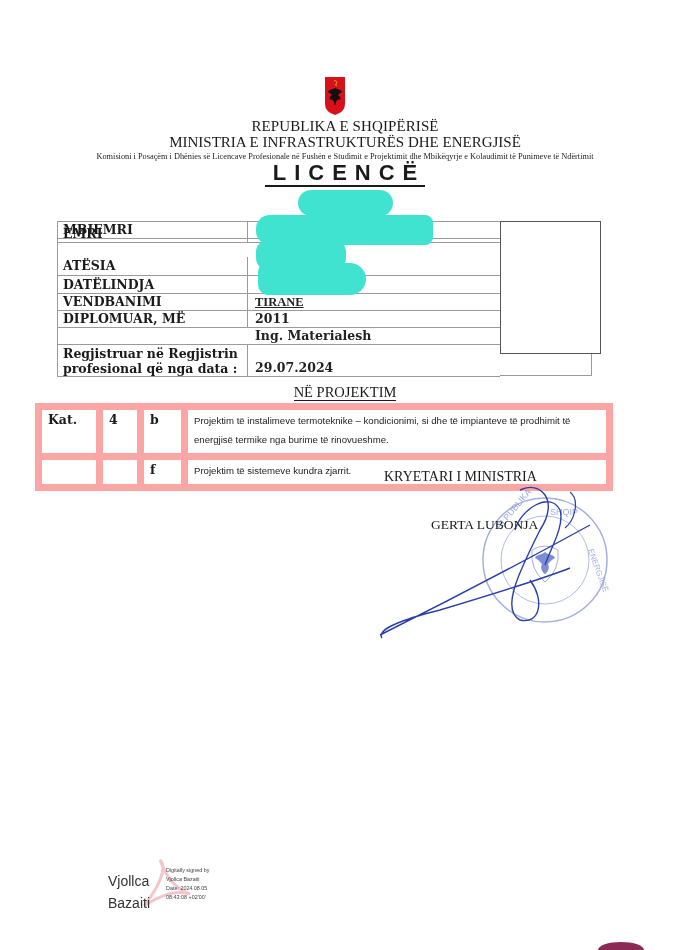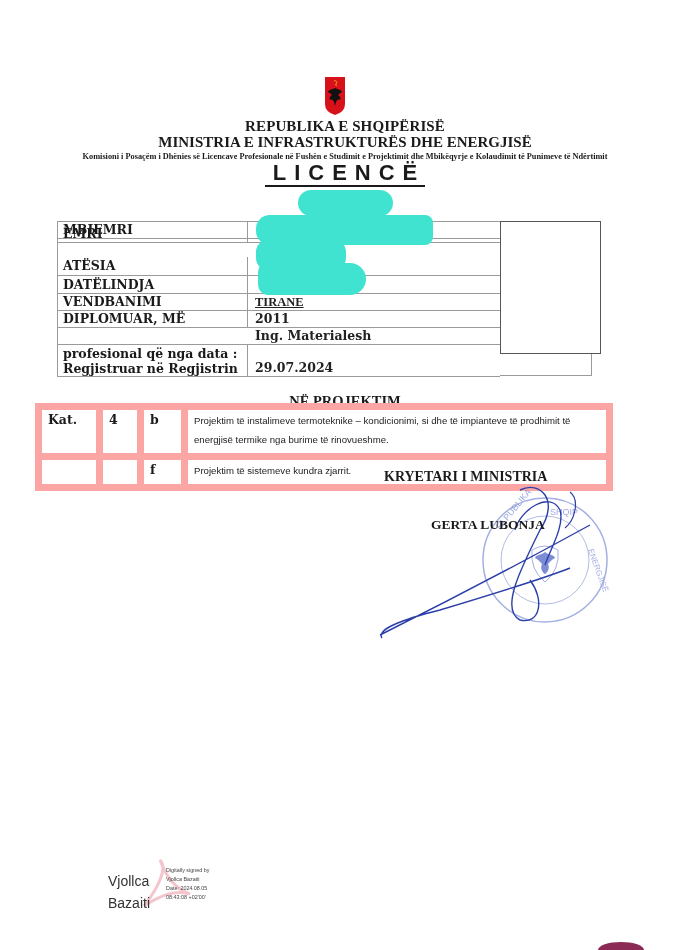--- a/index.html
+++ b/index.html
@@ -1,21 +1,21 @@
 <!DOCTYPE html>
 <html><head>
 <meta charset="utf-8">
 <style>
   html, body { margin: 0; padding: 0; }
   body {
     width: 690px; height: 950px; background: #ffffff; position: relative; overflow: hidden;
     font-family: "DejaVu Serif", "Liberation Serif", serif; color: #1a1a1a;
   }
   .abs { position: absolute; }
-  .serif-b { font-family: "Liberation Serif", "DejaVu Serif", serif; font-weight: bold; }
+  .serif-b { font-family: "Liberation Serif", "DejaVu Serif", serif; font-weight: normal; }
 
   
   #emblem { left: 324px; top: 76px; width: 22px; height: 40px; }
   #rep-title { left: 0; width: 690px; top: 118px; text-align: center; font-size: 15px; letter-spacing: 0.1px; }
   #ministry-title { left: 0; width: 690px; top: 134px; text-align: center; font-size: 15px; }
   #commission-line { left: 0; width: 690px; top: 152px; text-align: center; font-size: 8.3px; white-space: nowrap; }
   #licence-title { left: 0; width: 690px; top: 160px; text-align: center; font-size: 22px; letter-spacing: 8px;
     font-family: "Liberation Sans", "DejaVu Sans", sans-serif; font-weight: bold; }
   #licence-title span { border-bottom: 2px solid #1a1a1a; padding: 4px 0 0 8px; }
   .ptab { position: absolute; left: 57px; top: 221px; }
@@ -24,21 +24,21 @@
     font-family: "DejaVu Serif", serif; font-weight: bold; font-size: 12.5px; line-height: 17px; color: #1a1a1a; }
   .pvalue { position: absolute; left: 198px; font-family: "DejaVu Serif", serif; font-weight: bold; font-size: 12.5px; line-height: 17px; color: #222; }
   #person-frame { left: 57px; top: 221px; width: 443px; height: 155px; border-top: 1px solid #9a9a9a; border-left: 1px solid #9a9a9a; }
   #photo-box { left: 500px; top: 221px; width: 99px; height: 131px; border: 1.5px solid #555; background: #fff; }
   #last-row-right { left: 500px; top: 352px; width: 91px; height: 23px; border-right: 1px solid #9a9a9a; border-bottom: 1px solid #9a9a9a; }
 
   
   .redact { background: #3fe3cf; border-radius: 12px; }
 
   
-  #section-title { left: 0; width: 690px; top: 384px; text-align: center; font-size: 14.5px; margin-top: 9px; }
+  #section-title { left: 0; width: 690px; top: 384px; text-align: center; font-size: 14.5px; }
   #section-title span { border-bottom: 1.5px solid #1a1a1a; }
   #cat-table { left: 35px; top: 403px; width: 578px; border-collapse: collapse; }
   #cat-table td { border: 7px solid #fca5a5; vertical-align: top; }
   .c-kat { width: 48px; padding: 2px 0 0 6px; font-family: "DejaVu Serif", serif; font-weight: bold; font-size: 12.5px; }
   .c-num { width: 28px; padding: 2px 0 0 6px; font-family: "DejaVu Serif", serif; font-weight: bold; font-size: 12.5px; }
   .c-sub { width: 31px; padding: 2px 0 0 6px; font-family: "DejaVu Serif", serif; font-weight: bold; font-size: 12.5px; }
   .c-desc { padding: 1px 4px 4px 6px; font-family: "Liberation Sans", sans-serif; font-size: 9.6px; line-height: 19px; color: #222; }
 
   
   #chair-title { left: 384px; top: 469px; font-size: 14px; }
@@ -84,22 +84,22 @@
   </div>
   <div class="prow" style="top:90px;width:443px;height:16px;">
     <div class="plabel" style="height:16px;line-height:16px">DIPLOMUAR, MË</div>
     <div class="pvalue" style="top:0;line-height:16px">2011</div>
   </div>
   <div class="prow" style="top:107px;width:443px;height:16px;">
     <div class="pvalue" style="top:0;line-height:16px">Ing. Materialesh</div>
   </div>
   <div class="prow" style="top:124px;width:443px;height:31px;border-bottom:1px solid #9a9a9a;">
     <div class="plabel" style="height:31px;line-height:15px;padding-top:1px;">
+      <div>Regjistruar në Regjistrin</div>
       <div>profesional që nga data :</div>
-      <div>Regjistruar në Regjistrin</div>
     </div>
     <div class="pvalue" style="top:14px;line-height:17px">29.07.2024</div>
   </div>
 </div>
 <div id="last-row-right" class="abs"></div>
 <div id="photo-box" class="abs"></div>
 
 <div class="abs redact" style="left:298px;top:190px;width:95px;height:26px;border-radius:14px;"></div>
 <div class="abs redact" style="left:256px;top:215px;width:177px;height:30px;border-radius:14px 8px 8px 14px;"></div>
 <div class="abs redact" style="left:256px;top:240px;width:90px;height:30px;border-radius:12px;"></div>

